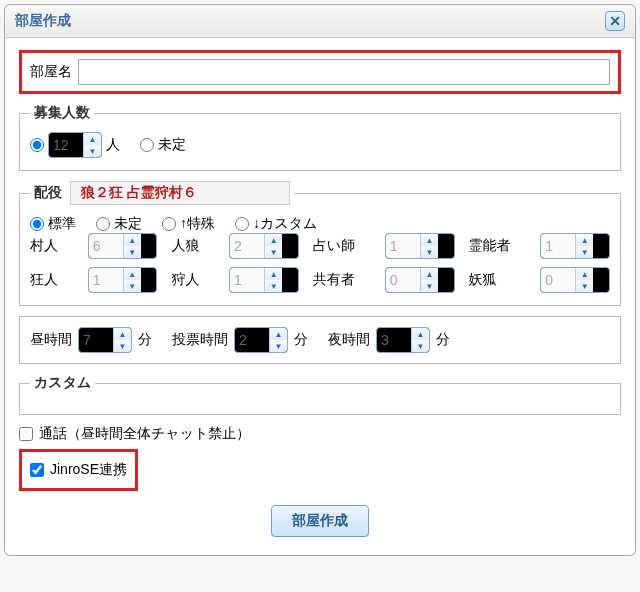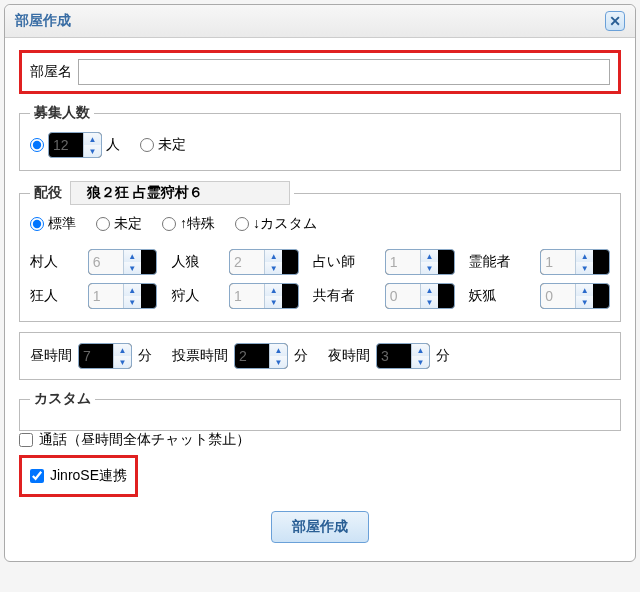--- a/index.html
+++ b/index.html
@@ -100,31 +100,31 @@
     flex: 1;
     display: flex; align-items: center; justify-content: center;
     font-size: 8px;
     color: #2a6acb;
     cursor: pointer;
     background: linear-gradient(#f4f8fc,#e2edf8);
   }
   .role-display {
     display: inline-block;
     min-width: 220px;
-    padding: 2px 16px;
+    padding: 2px 10px;
     border: 1px solid #ccc;
     background: #f3f3f3;
-    color: #000000;
+    color: #b91c1c;
     margin-left: 4px;
   }
   .role-grid {
     display: grid;
     grid-template-columns: auto auto auto auto auto auto auto auto;
     gap: 8px 14px;
-    margin-top: 16px;
+    margin-top: 0;
     align-items: center;
   }
   .role-grid .lbl { white-space: nowrap; }
   .time-box {
     border: 1px solid #bbb;
     margin-top: 10px;
     padding: 10px 10px;
   }
   .pw-inner {
     border: 3px solid #e02020;
@@ -132,21 +132,21 @@
     display: inline-flex;
     align-items: center;
     gap: 6px;
   }
   .pw-inner input.pwfield {
     width: 180px;
     height: 26px;
     border: 1px solid #aaa;
     padding: 2px 4px;
   }
-  .check-row { display: flex; align-items: center; gap: 6px; }
+  .check-row { display: flex; align-items: center; gap: 6px; margin-top: 10px; }
   .jinrose-box {
     border: 3px solid #e02020;
     padding: 9px 8px;
     display: inline-flex;
     align-items: center;
     gap: 6px;
     margin-top: 6px;
   }
   .submit-row {
     display: flex;

